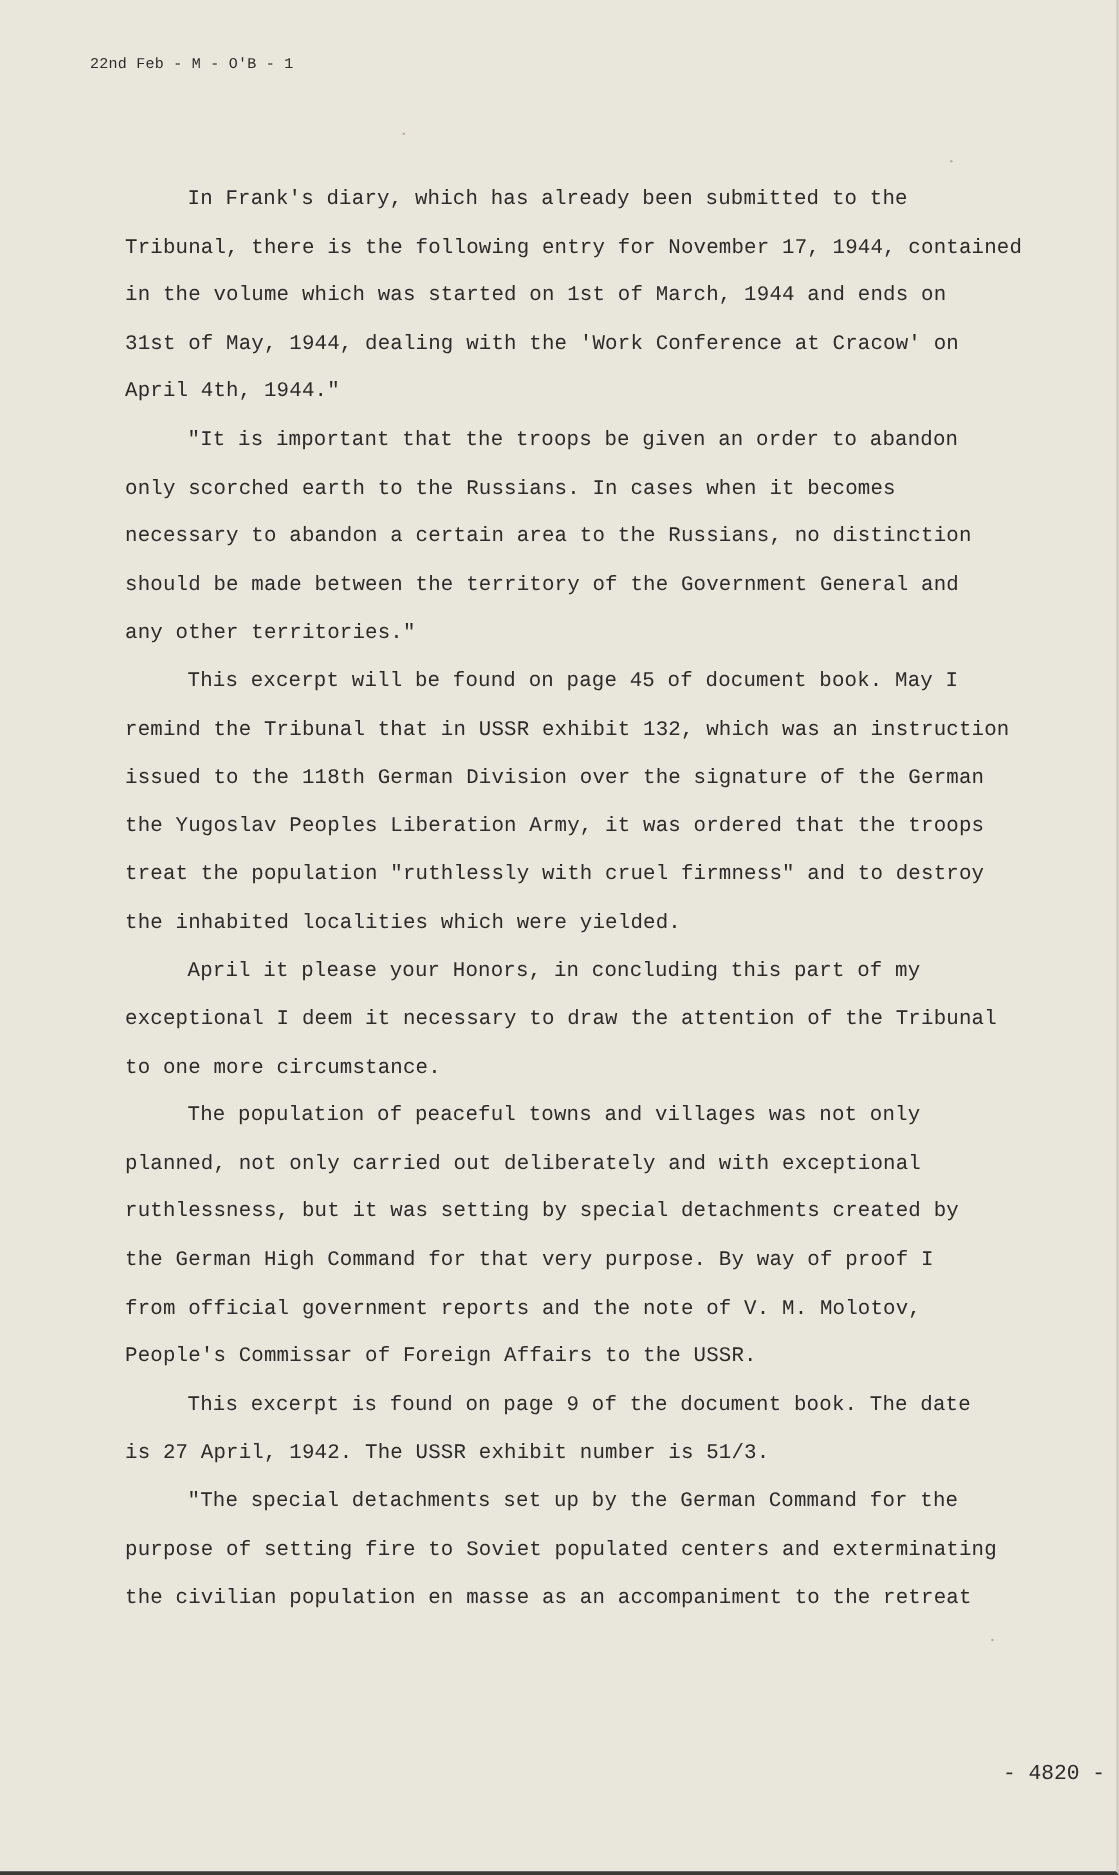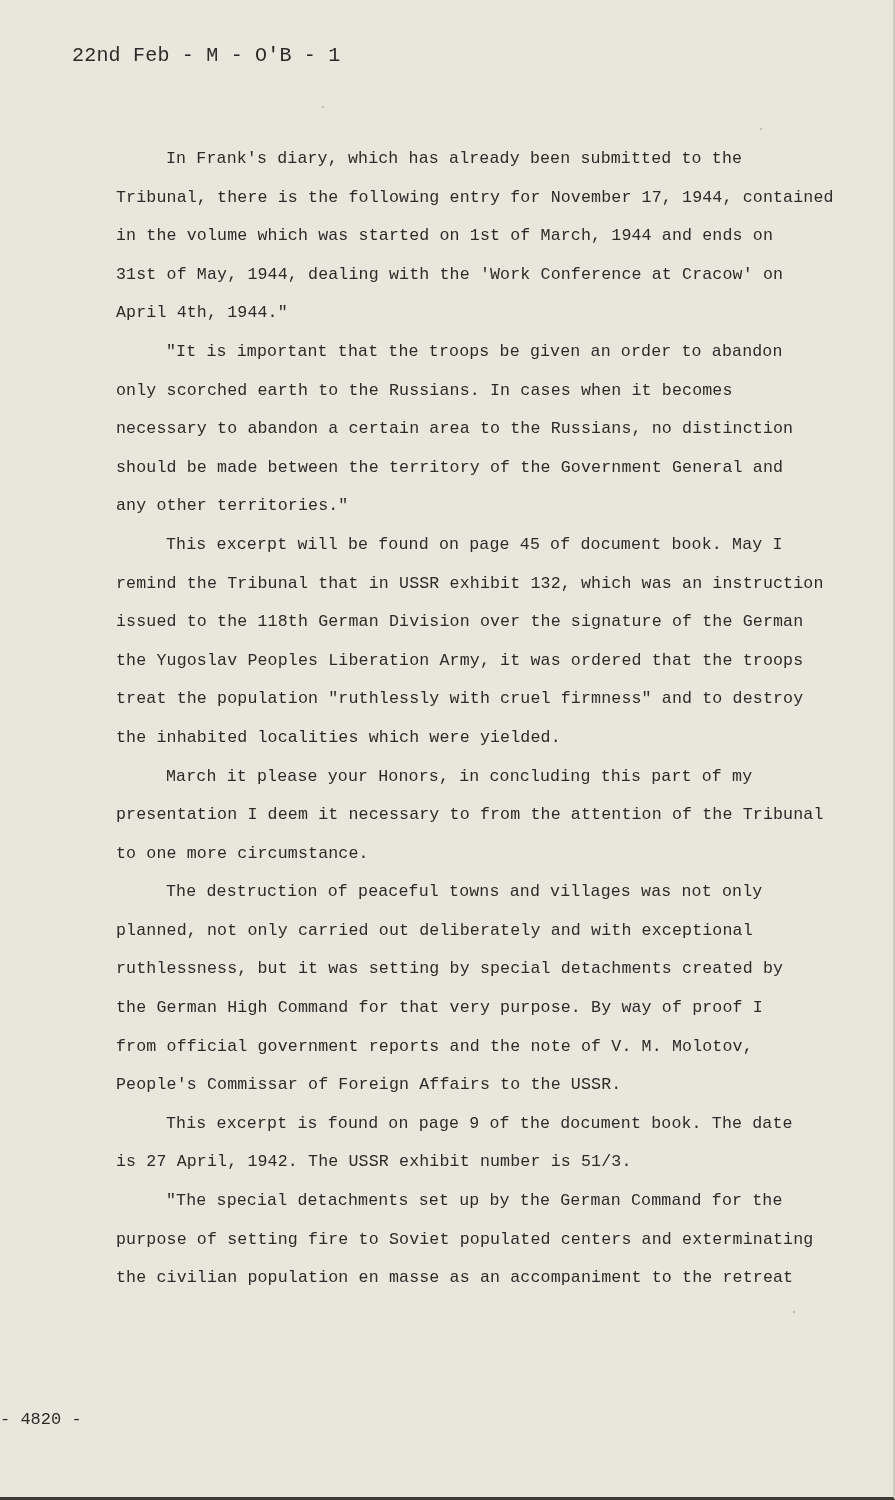--- a/index.html
+++ b/index.html
@@ -16,41 +16,41 @@
       position: absolute;
       left: 0; top: 0;
       width: 893px; height: 1497px;
       background: #e9e6dc;
       border-right: 2px solid #cfcbc0;
       border-bottom: 3px solid #3b3a37;
     }
     .header {
       position: absolute;
       left: 72px; top: 44px;
-      font-size: 20px;
+      font-size: 12px;
       letter-spacing: 0.2px;
     }
     .body {
       position: absolute;
-      left: 116px; top: 140px;
+      left: 100px; top: 140px;
       width: 690px;
     }
     .line {
       height: 38.6px;
       line-height: 38.6px;
       font-size: 16.6px;
       white-space: nowrap;
       letter-spacing: 0.15px;
     }
     .indent { padding-left: 50px; }
     .footer {
       position: absolute;
-      left: 0; width: 872px;
+      left: 12px; width: 872px;
       top: 1410px;
-      text-align: left;
+      text-align: right;
       font-size: 17px;
     }
     .speck { position: absolute; width: 2px; height: 2px; background: #b6b0a3; border-radius: 1px; }
   </style>
 </head>
 <body>
 
 <div class="page">
   <div class="header">22nd Feb - M - O'B - 1</div>
   <div class="body" id="doc-body">
@@ -63,24 +63,24 @@
       <div class="line">only scorched earth to the Russians.  In cases when it becomes</div>
       <div class="line">necessary to abandon a certain area to the Russians, no distinction</div>
       <div class="line">should be made between the territory of the Government General and</div>
       <div class="line">any other territories."</div>
       <div class="line indent">This excerpt will be found on page 45 of document book.  May I</div>
       <div class="line">remind the Tribunal that in USSR exhibit 132, which was an instruction</div>
       <div class="line">issued to the 118th German Division over the signature of the German</div>
       <div class="line">the Yugoslav Peoples Liberation Army, it was ordered that the troops</div>
       <div class="line">treat the population "ruthlessly with cruel firmness" and to destroy</div>
       <div class="line">the inhabited localities which were yielded.</div>
-      <div class="line indent">March it please your Honors, in concluding this part of my</div>
-      <div class="line">presentation I deem it necessary to from the attention of the Tribunal</div>
+      <div class="line indent">April it please your Honors, in concluding this part of my</div>
+      <div class="line">exceptional I deem it necessary to draw the attention of the Tribunal</div>
       <div class="line">to one more circumstance.</div>
-      <div class="line indent">The destruction of peaceful towns and villages was not only</div>
+      <div class="line indent">The population of peaceful towns and villages was not only</div>
       <div class="line">planned, not only carried out deliberately and with exceptional</div>
       <div class="line">ruthlessness, but it was setting by special detachments created by</div>
       <div class="line">the German High Command for that very purpose.  By way of proof I</div>
       <div class="line">from official government reports and the note of V. M. Molotov,</div>
       <div class="line">People's Commissar of Foreign Affairs to the USSR.</div>
       <div class="line indent">This excerpt is found on page 9 of the document book.  The date</div>
       <div class="line">is 27 April, 1942.  The USSR exhibit number is 51/3.</div>
       <div class="line indent">"The special detachments set up by the German Command for the</div>
       <div class="line">purpose of setting fire to Soviet populated centers and exterminating</div>
       <div class="line">the civilian population en masse as an accompaniment to the retreat</div>

